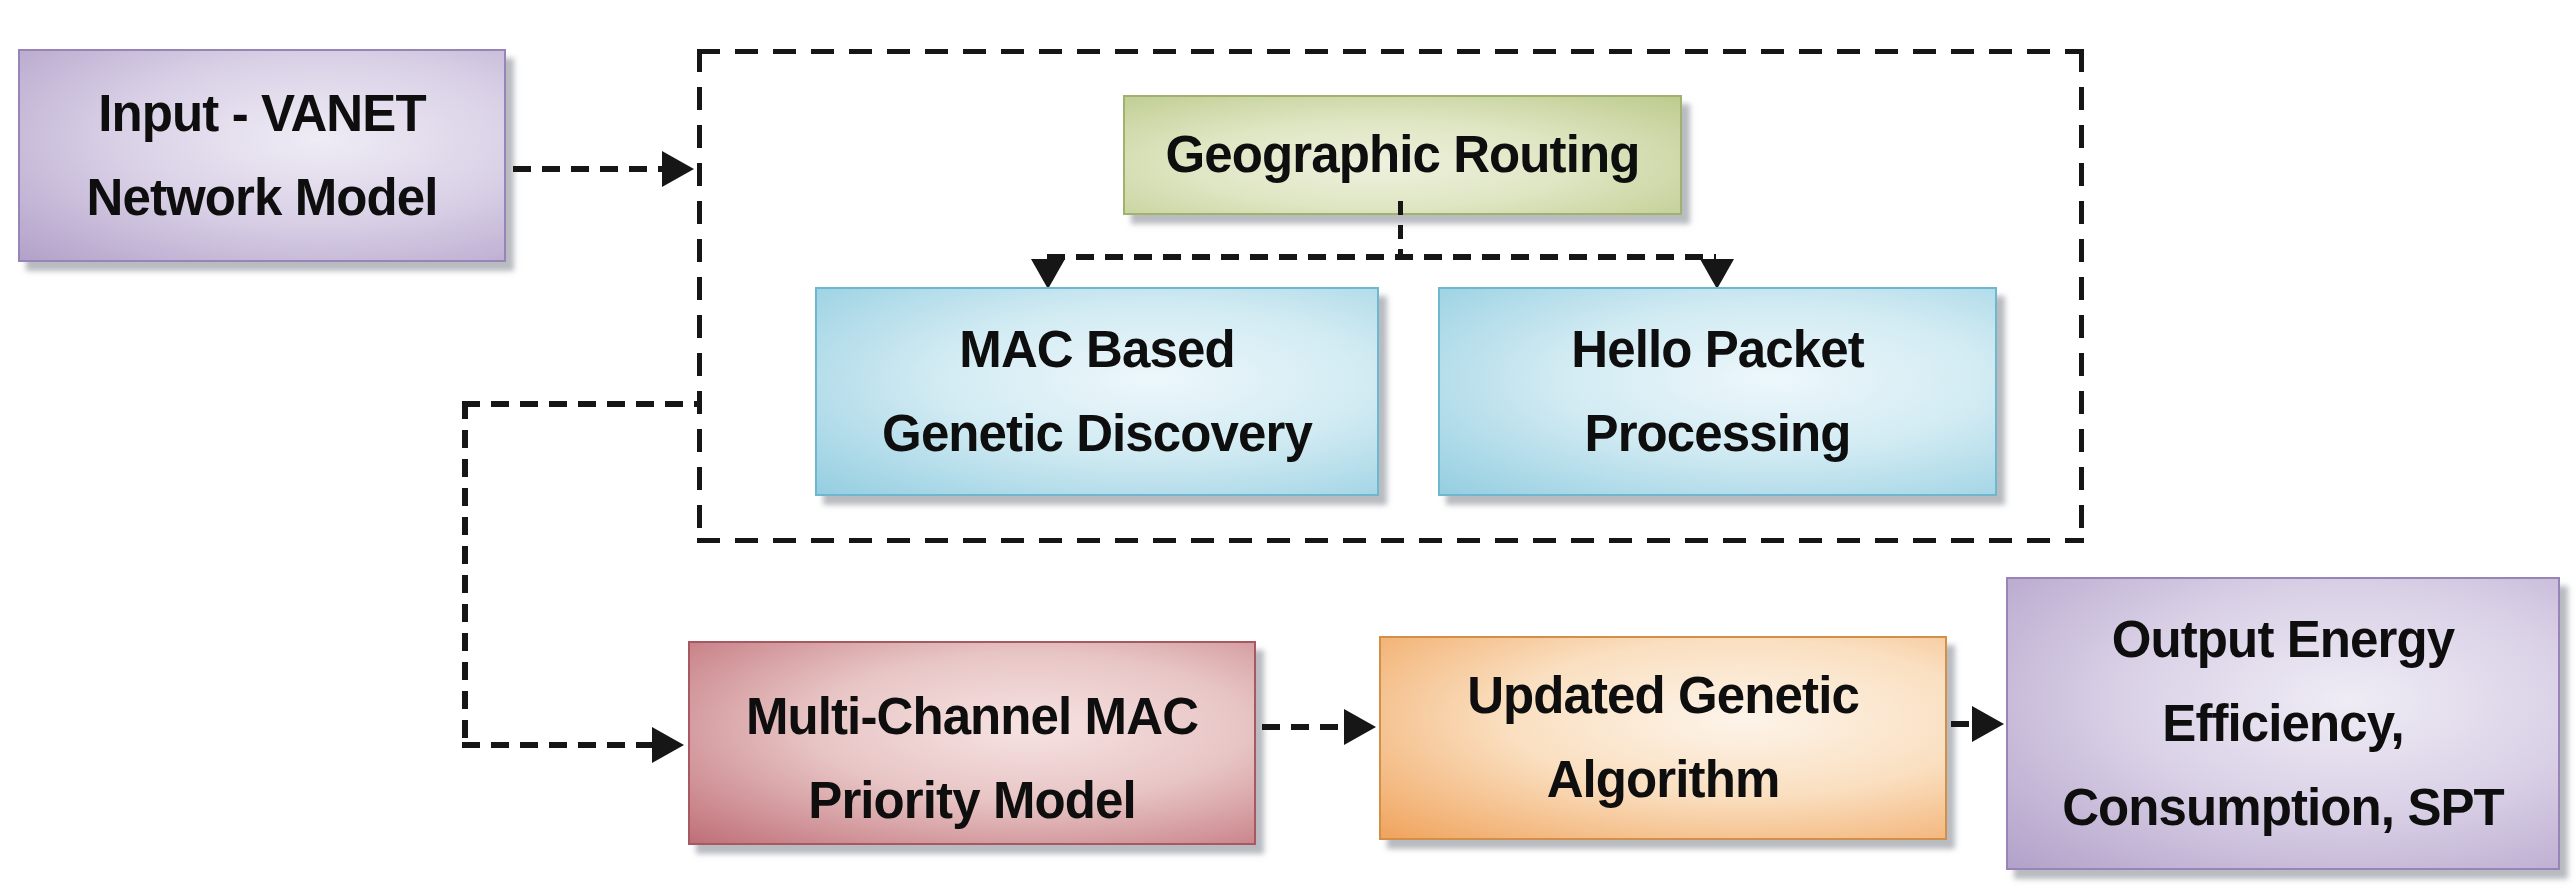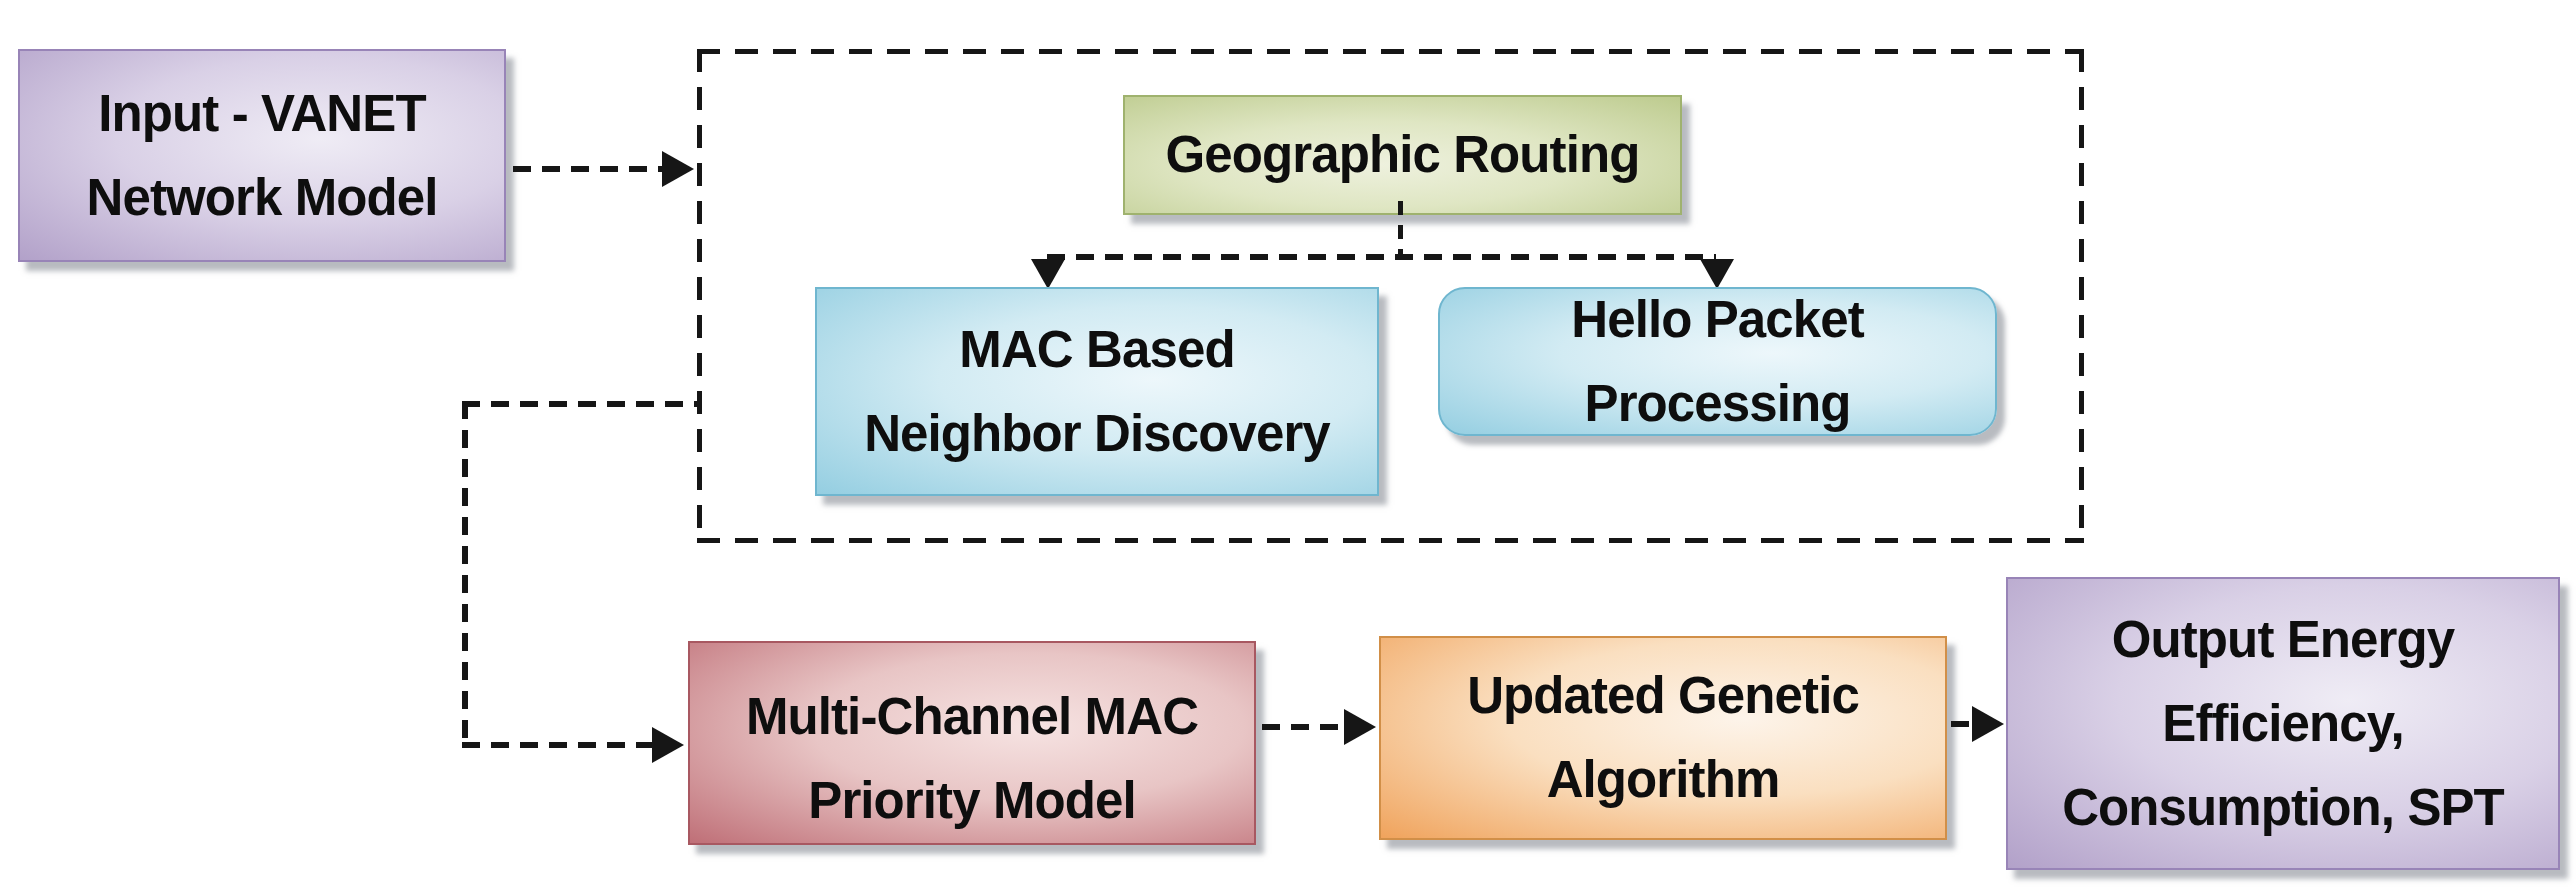--- a/index.html
+++ b/index.html
@@ -76,24 +76,24 @@
     <span class="ln">Geographic Routing</span>
   </div>
 
   <div class="stub-v" style="left:1398px;top:201px;height:53px;"></div>
   <div class="dash-h" style="left:1047px;top:254px;width:669px;"></div>
   <div class="ah-down" style="left:1031px;top:259px;"></div>
   <div class="ah-down" style="left:1700px;top:259px;"></div>
 
   <div class="box blue" style="left:815px;top:287px;width:564px;height:209px;">
     <span class="ln">MAC Based</span>
-    <span class="ln">Neighbor Discovery</span>
+    <span class="ln">Genetic Discovery</span>
   </div>
 
-  <div class="box blue" style="left:1438px;top:287px;width:559px;height:149px;border-radius:27px;">
+  <div class="box blue" style="left:1438px;top:287px;width:559px;height:209px;">
     <span class="ln">Hello Packet</span>
     <span class="ln">Processing</span>
   </div>
 
   <div class="dash-h" style="left:462px;top:401px;width:235px;"></div>
   <div class="dash-v" style="left:462px;top:401px;height:347px;"></div>
   <div class="dash-h" style="left:462px;top:742px;width:191px;"></div>
   <div class="ah-right" style="left:652px;top:727px;"></div>
 
   <div class="box red" style="left:688px;top:641px;width:568px;height:204px;justify-content:flex-end;">

